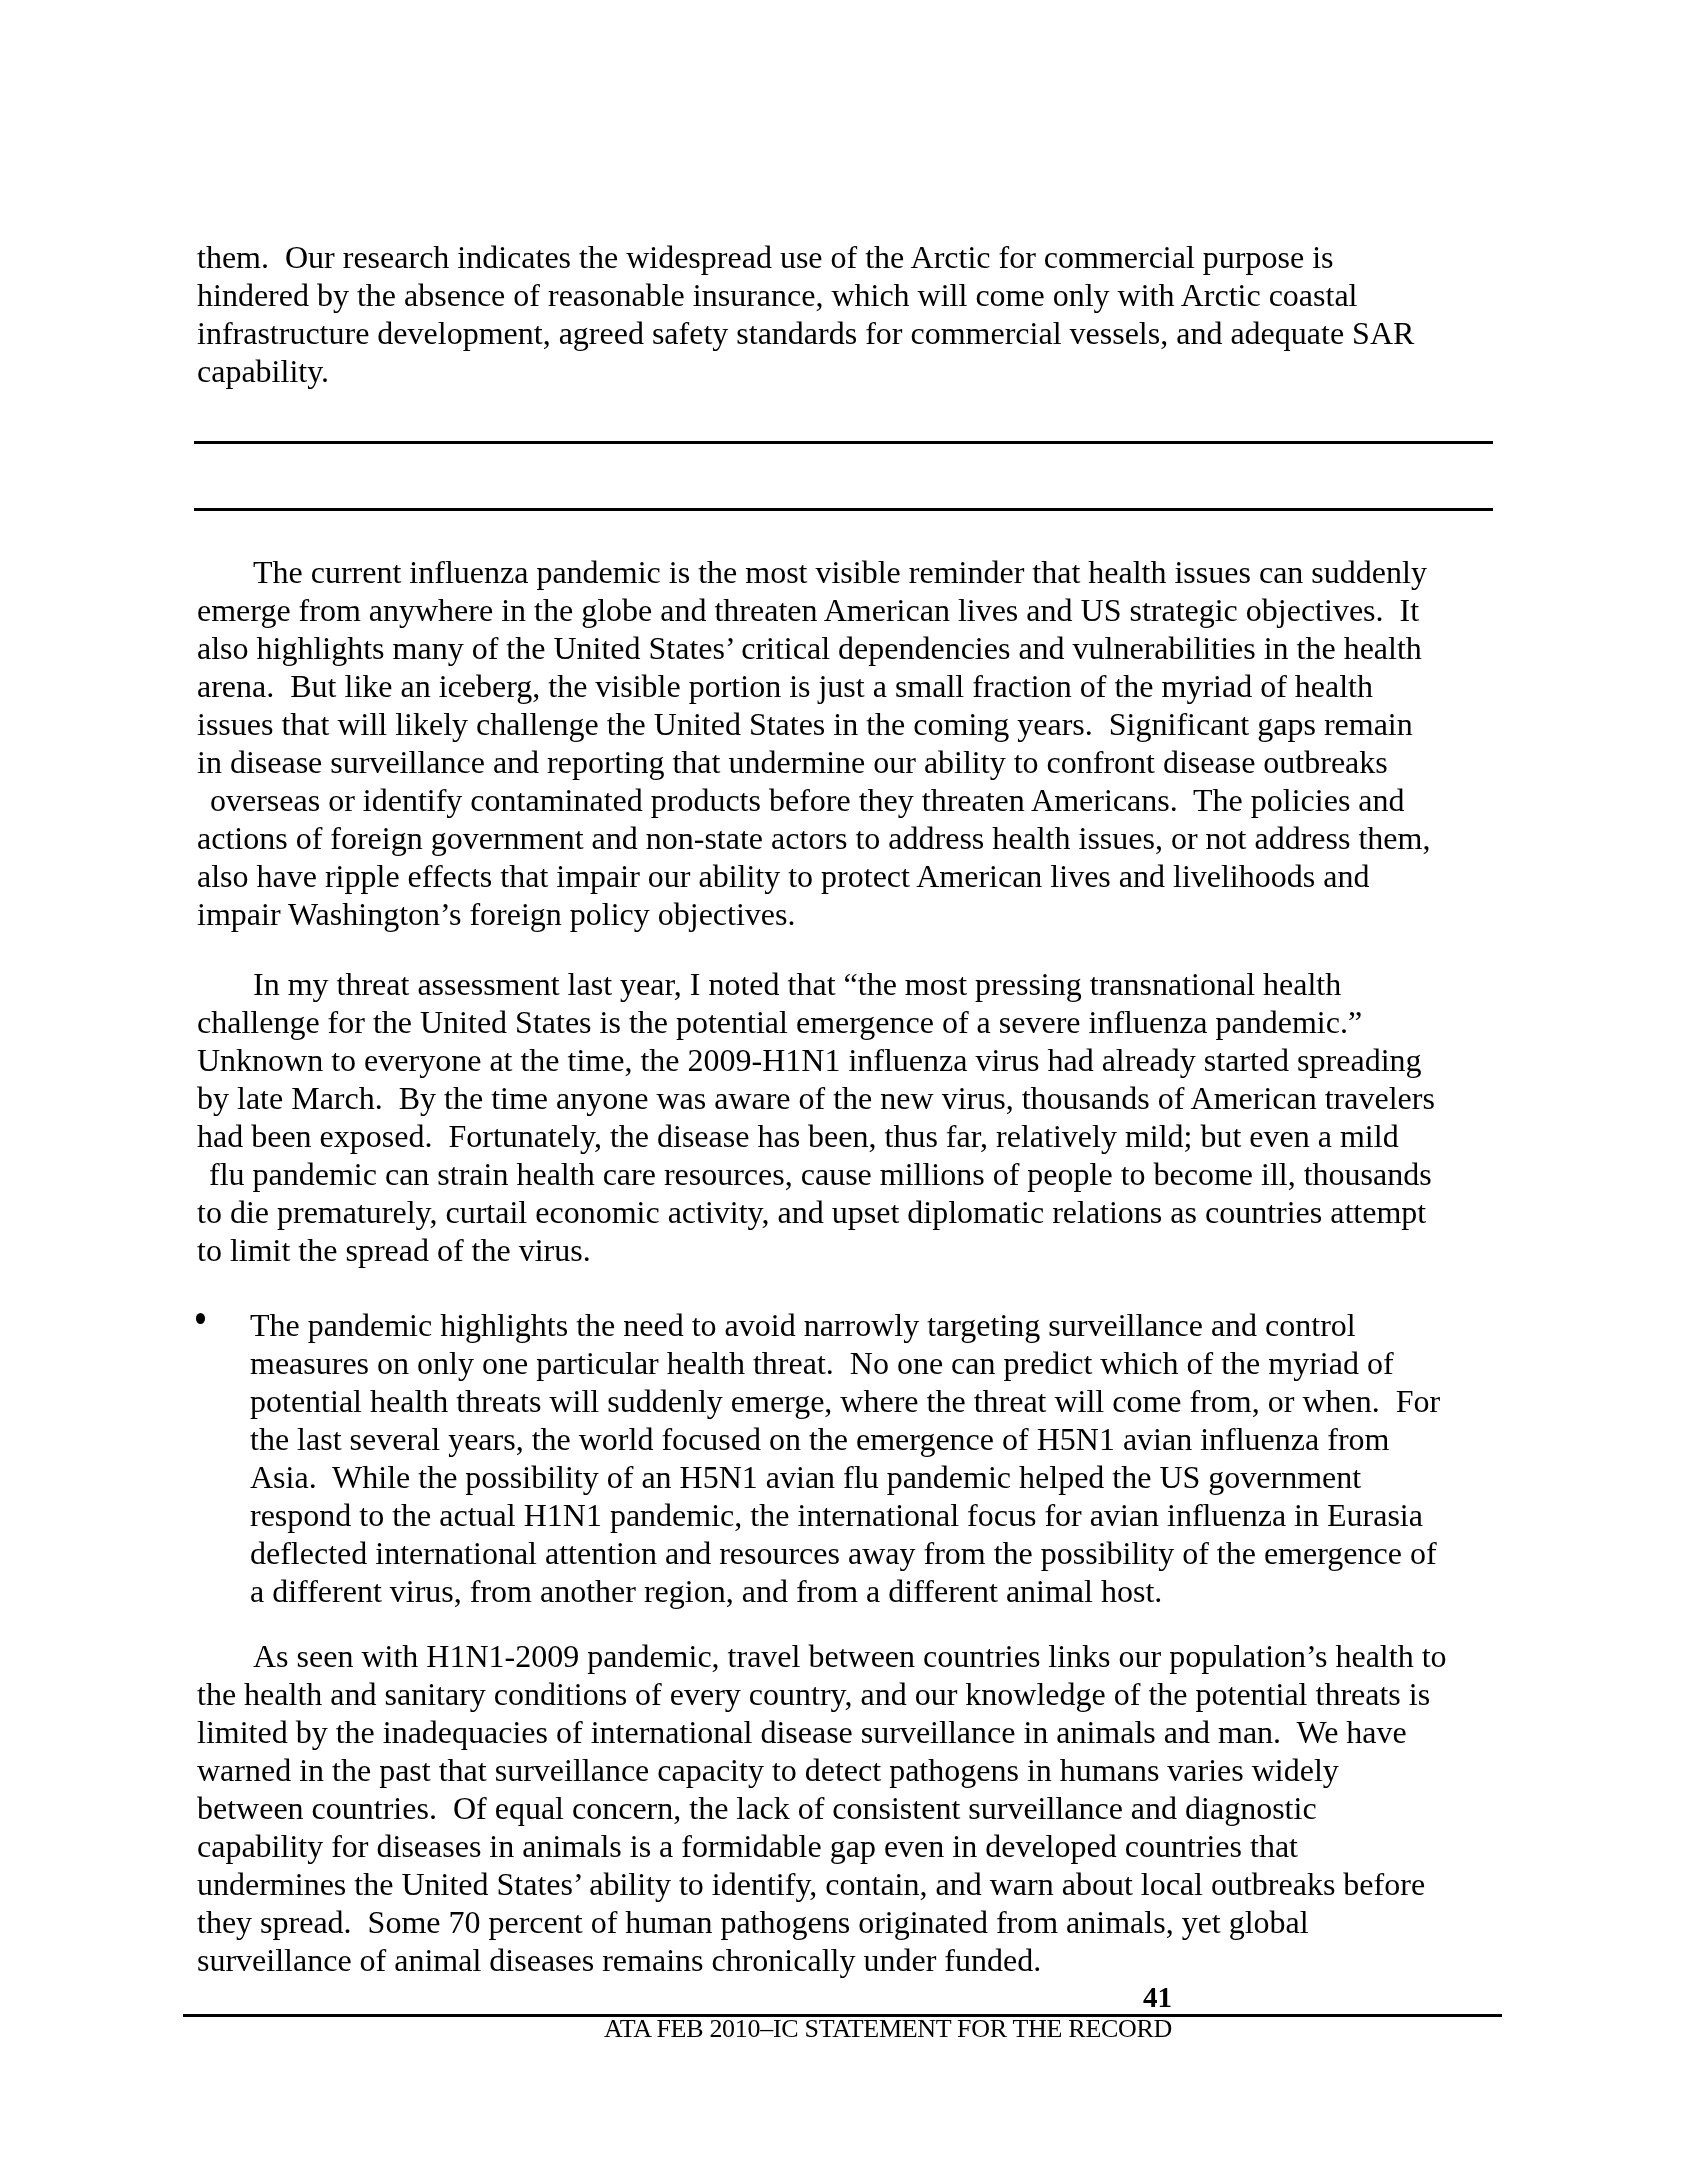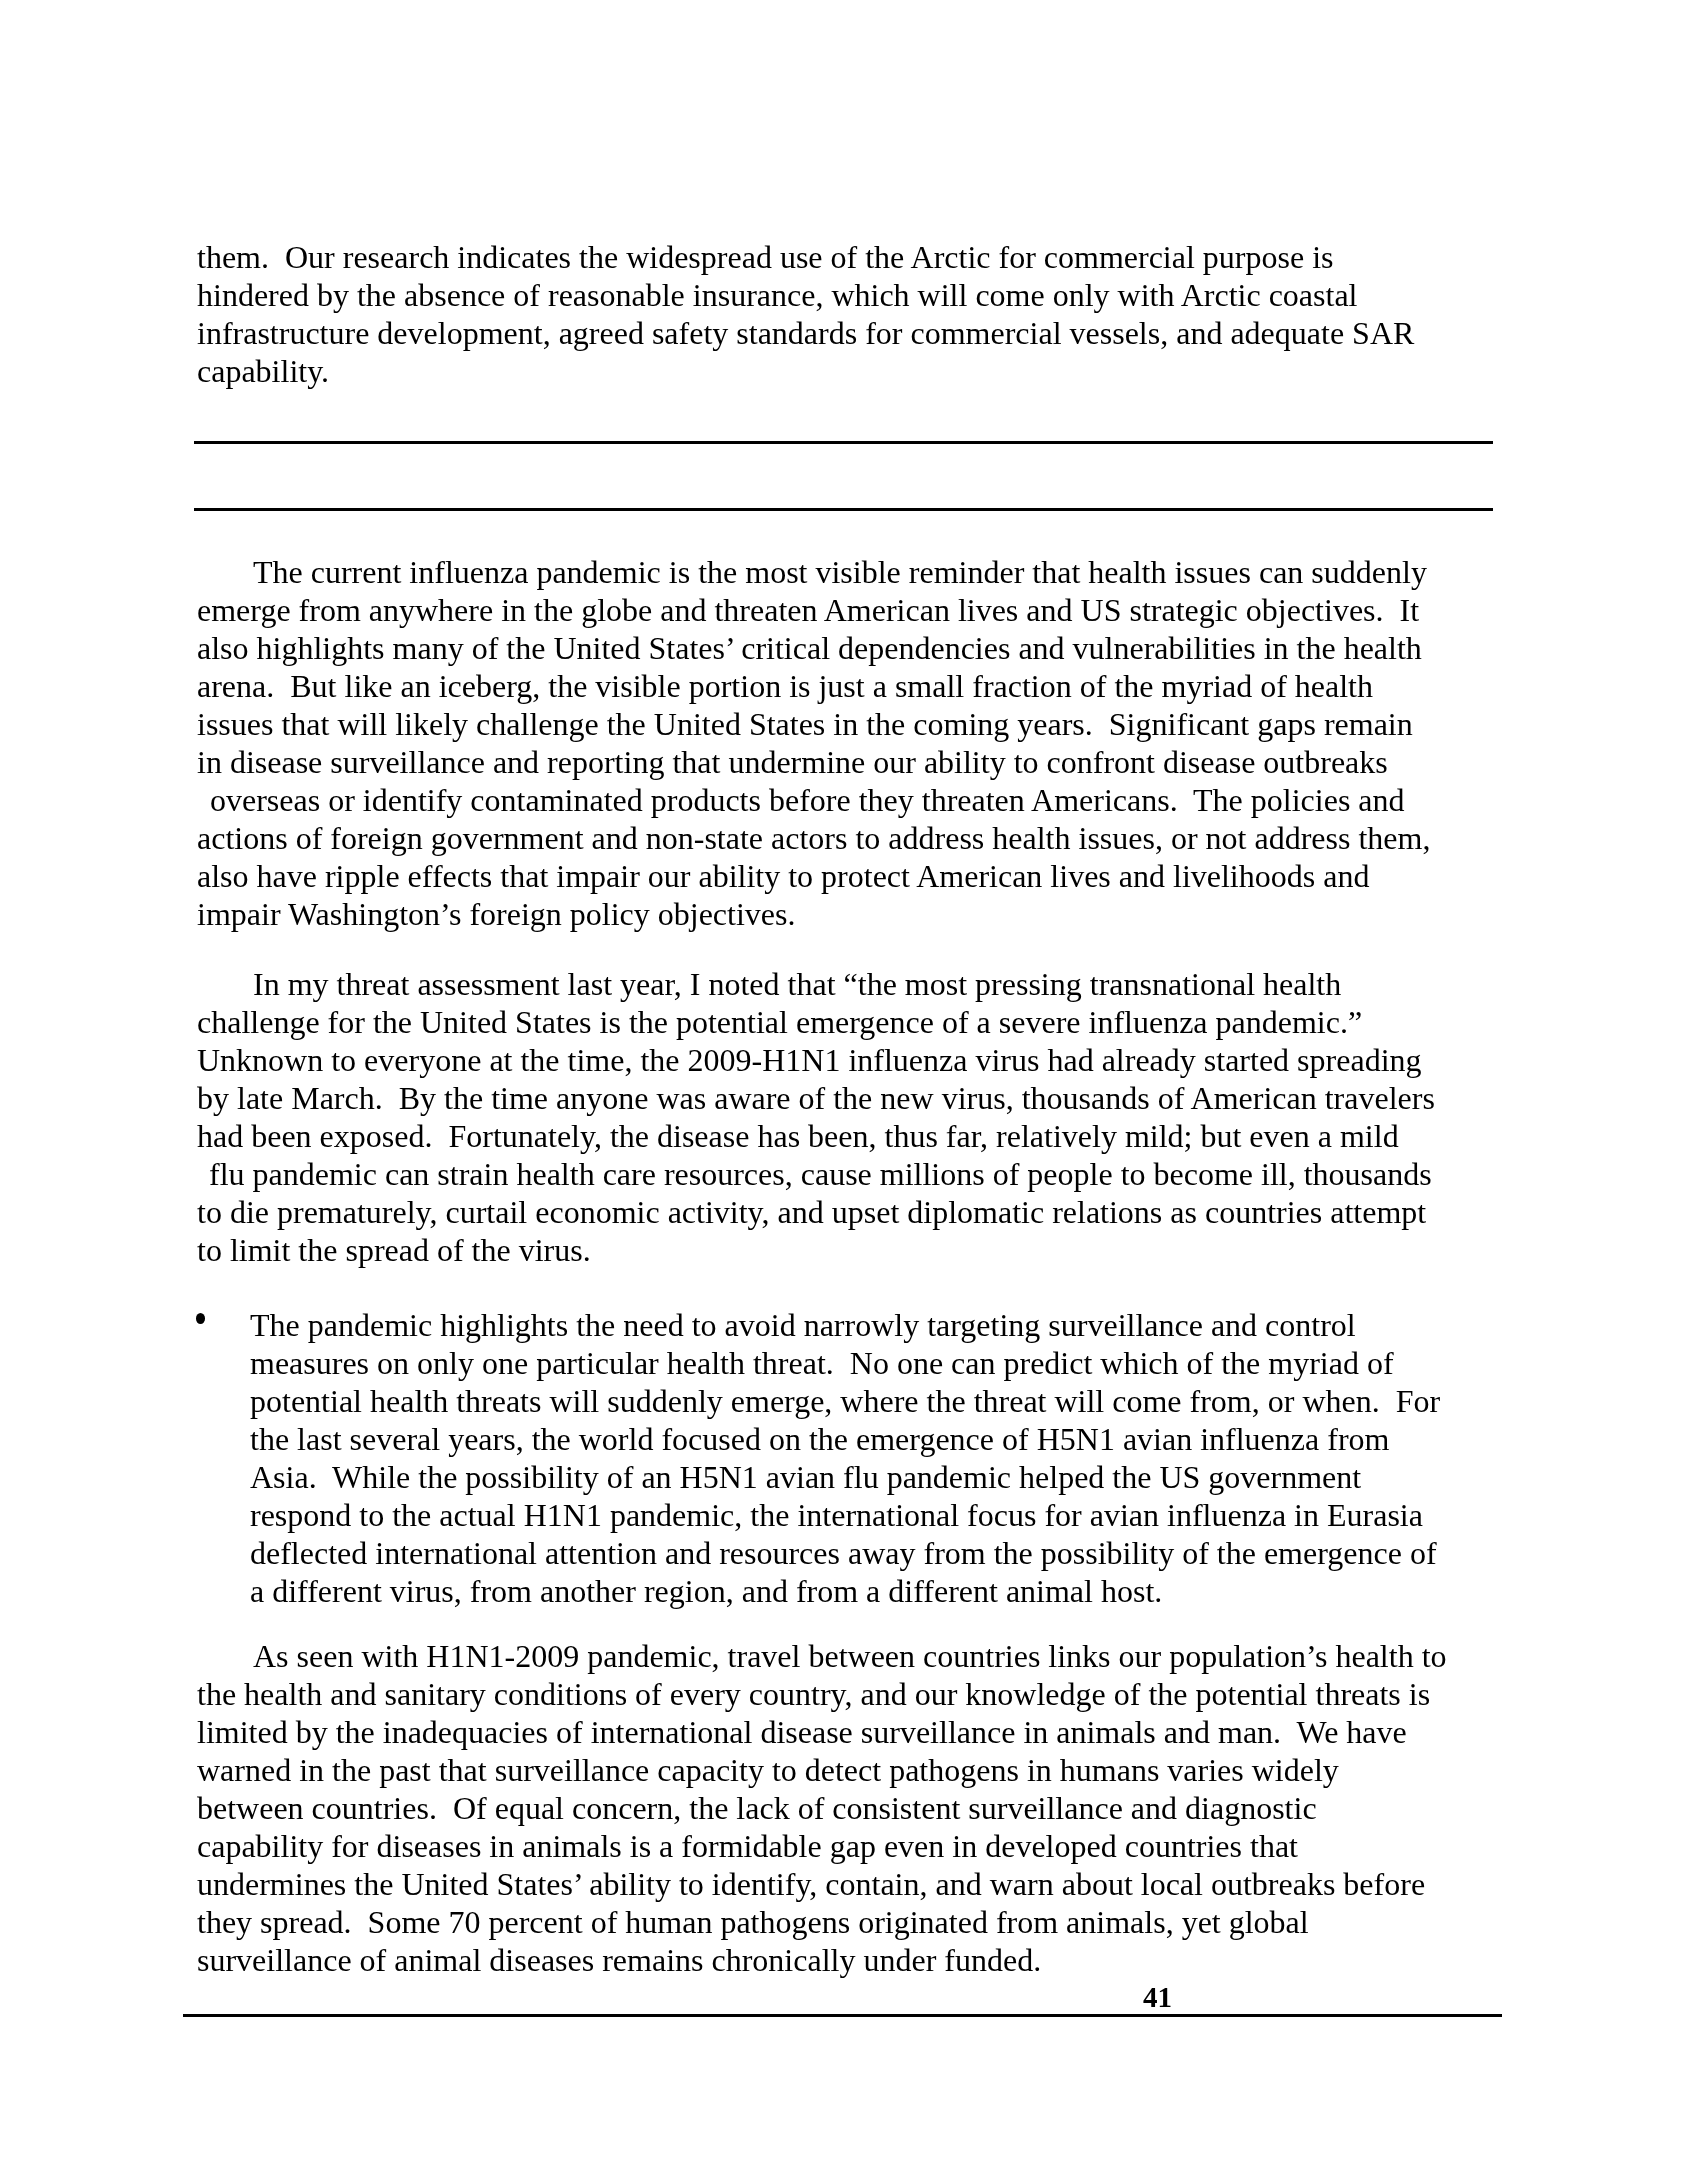--- a/index.html
+++ b/index.html
@@ -71,14 +71,15 @@
       <div class="line" style="left: 197px; top: 1717px;">warned in the past that surveillance capacity to detect pathogens in humans varies widely</div>
       <div class="line" style="left: 197px; top: 1755px;">between countries.  Of equal concern, the lack of consistent surveillance and diagnostic</div>
       <div class="line" style="left: 197px; top: 1793px;">capability for diseases in animals is a formidable gap even in developed countries that</div>
       <div class="line" style="left: 197px; top: 1831px;">undermines the United States’ ability to identify, contain, and warn about local outbreaks before</div>
       <div class="line" style="left: 197px; top: 1869px;">they spread.  Some 70 percent of human pathogens originated from animals, yet global</div>
       <div class="line" style="left: 197px; top: 1907px;">surveillance of animal diseases remains chronically under funded.</div>
     </div>
 
   <div class="page-number">41</div>
   <div class="rule" style="left:183px; top:1977px; width:1319px; height:2.6px;"></div>
+  <div class="footer-text">ATA FEB 2010–IC STATEMENT FOR THE RECORD</div>
 </div>
 
 
 </body></html>

